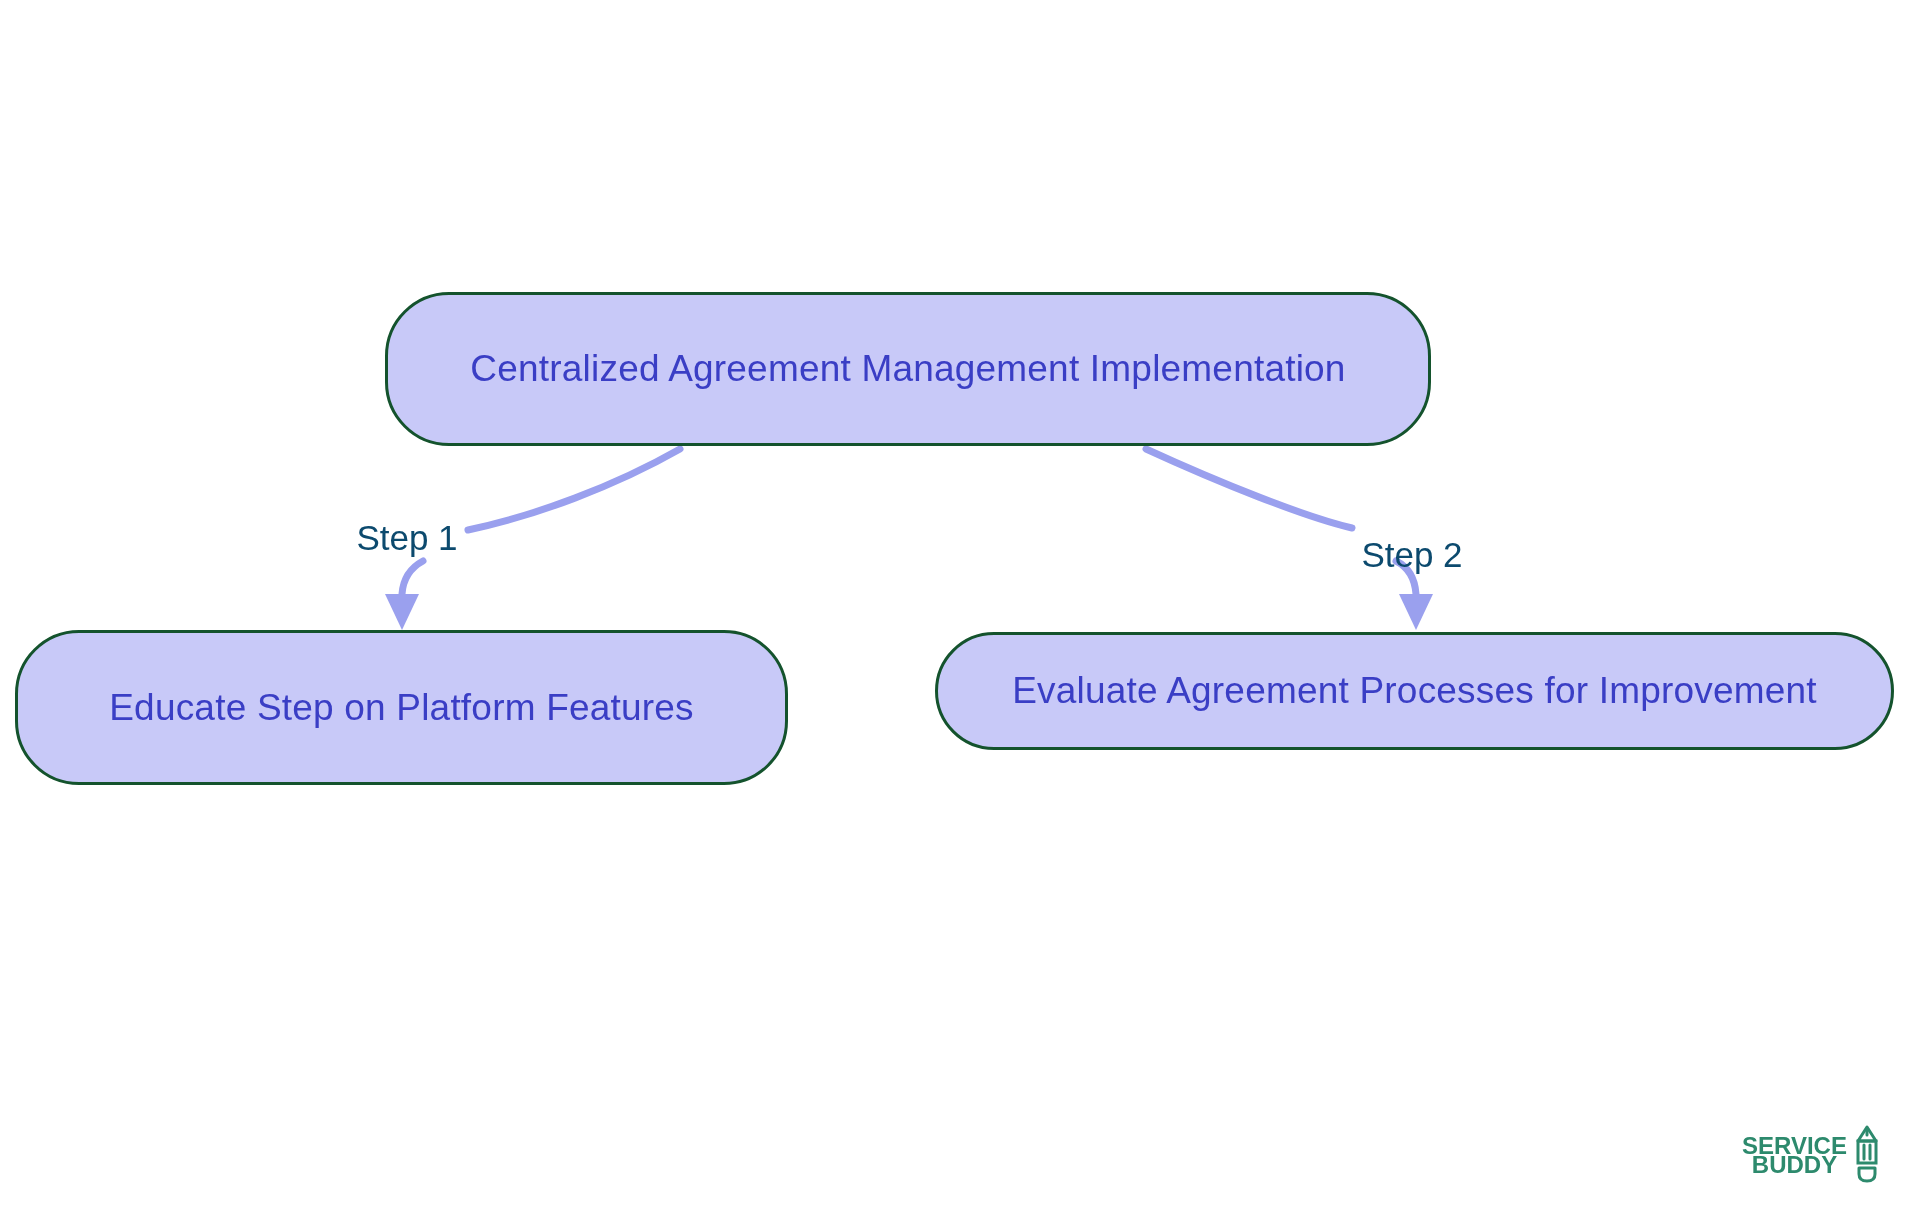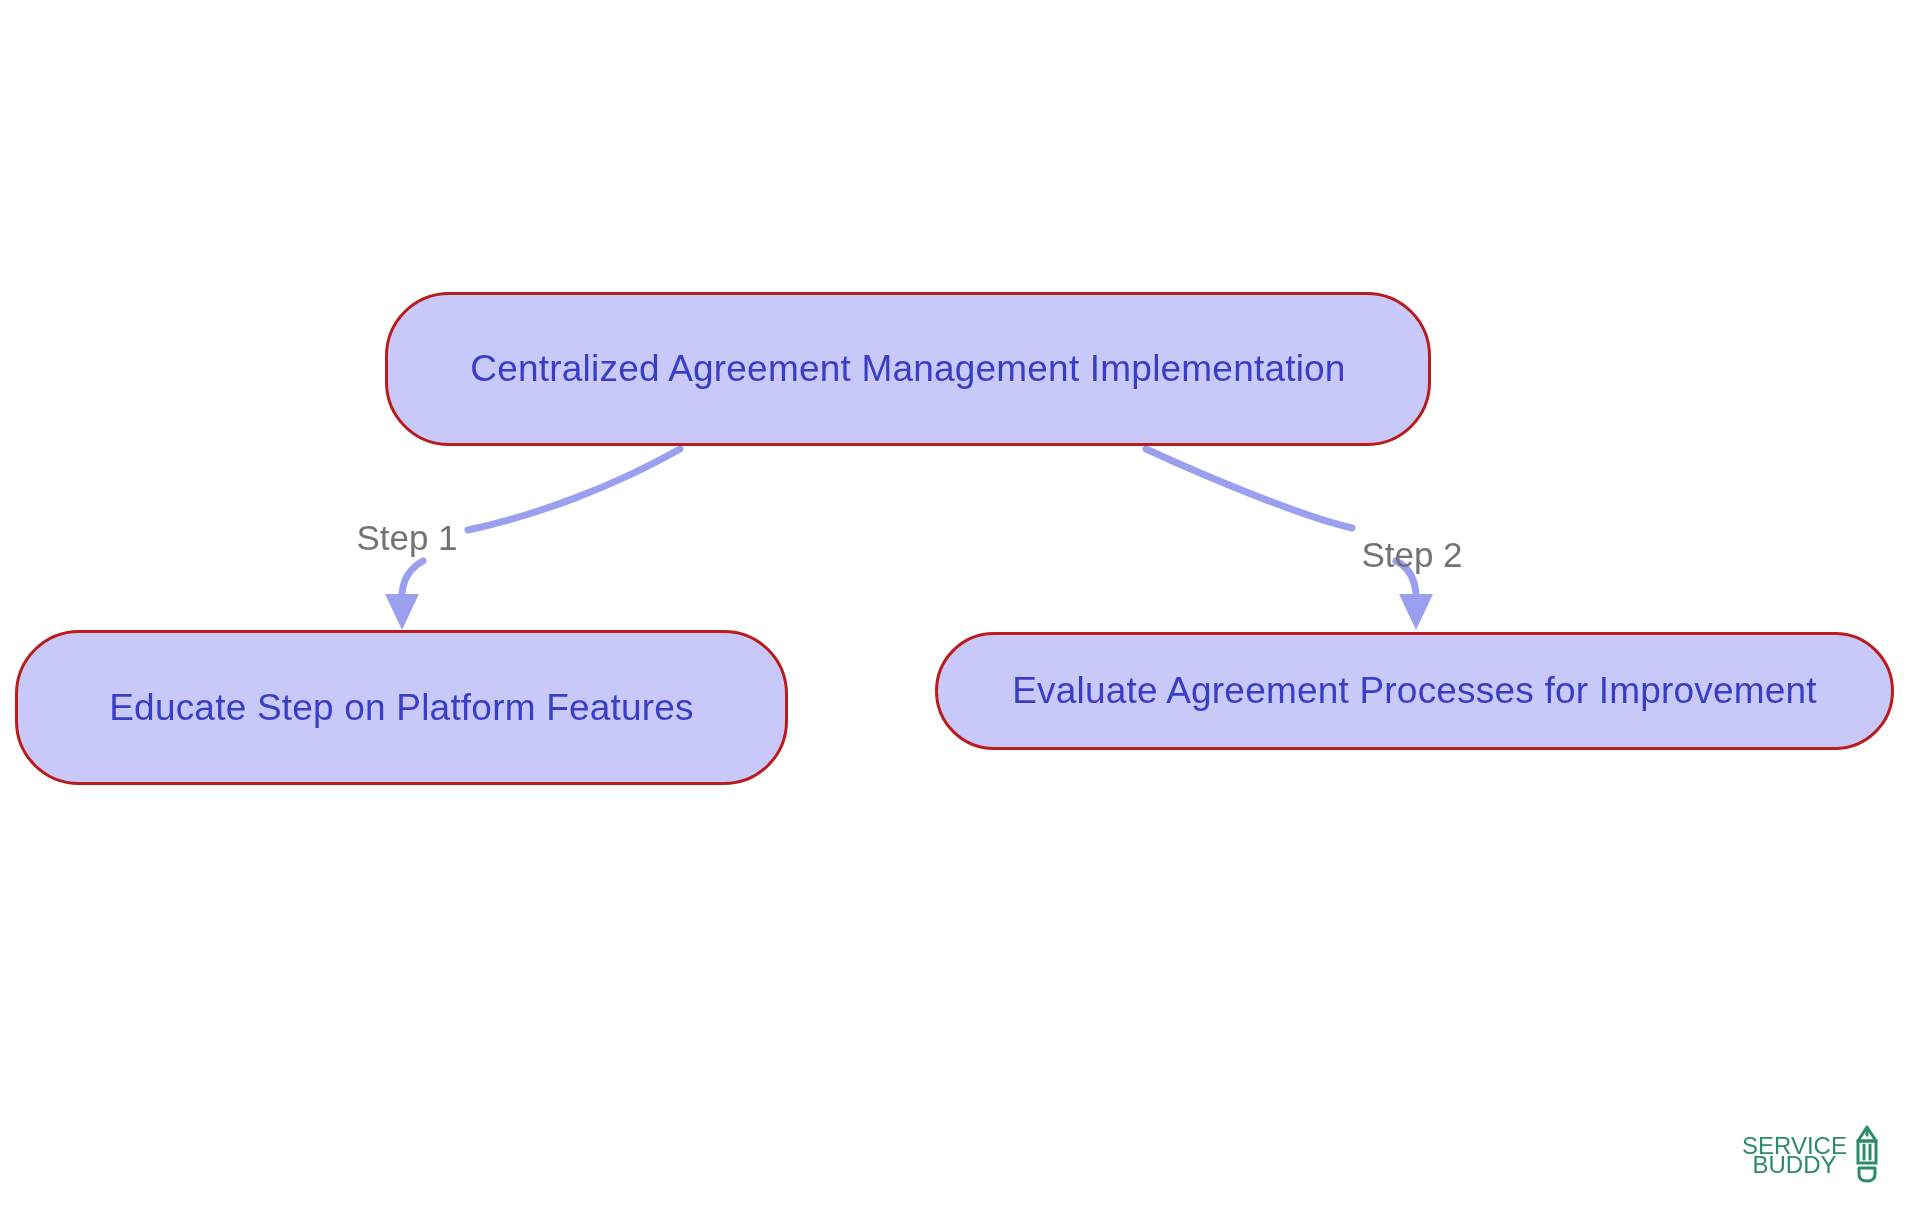--- a/index.html
+++ b/index.html
@@ -30,39 +30,39 @@
     stroke-linecap: round;
   }
   .edge-head {
     fill: #9aa0ee;
     stroke: none;
   }
   .node {
     position: absolute;
     box-sizing: border-box;
     background: #c8c9f8;
-    border: 3px solid #b91c1c;
+    border: 3px solid #14532d;
     border-radius: 64px;
     display: flex;
     align-items: center;
     justify-content: center;
     text-align: center;
     color: #3a3ec5;
     font-size: 37px;
     font-weight: 500;
     letter-spacing: 0.2px;
     padding: 0 30px;
   }
   .node-root  { left: 385px; top: 292px; width: 1046px; height: 154px; }
   .node-step1 { left: 15px;  top: 630px; width: 773px;  height: 155px; }
   .node-step2 { left: 935px; top: 632px; width: 959px;  height: 118px; }
 
   .edge-label {
     position: absolute;
-    color: #737373;
+    color: #0c4a6e;
     font-size: 35px;
     font-weight: 500;
     text-align: center;
     line-height: 38px;
     white-space: nowrap;
   }
   .edge-label-1 { left: 350px;  top: 519px; width: 114px; }
   .edge-label-2 { left: 1353px; top: 536px; width: 118px; }
 
   .logo {
@@ -71,21 +71,21 @@
     top: 1124px;
     display: flex;
     align-items: flex-start;
     gap: 7px;
   }
   .logo-text {
     display: flex;
     flex-direction: column;
     align-items: center;
     color: #2d8a6d;
-    font-weight: normal;
+    font-weight: bold;
     font-size: 24px;
     line-height: 19px;
     letter-spacing: 0px;
     padding-top: 12px;
   }
   .logo-pencil {
     width: 26px;
     height: 62px;
     display: block;
   }

